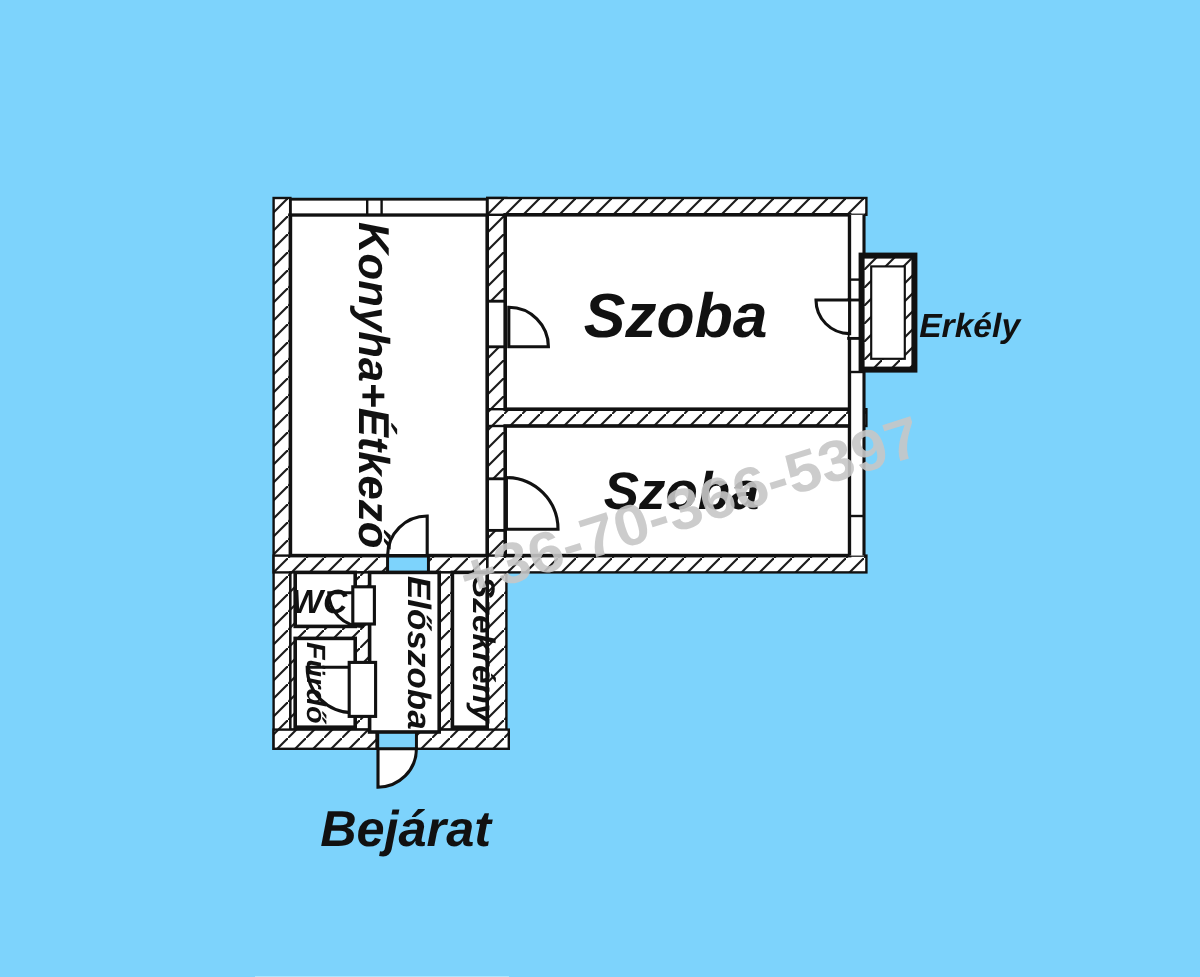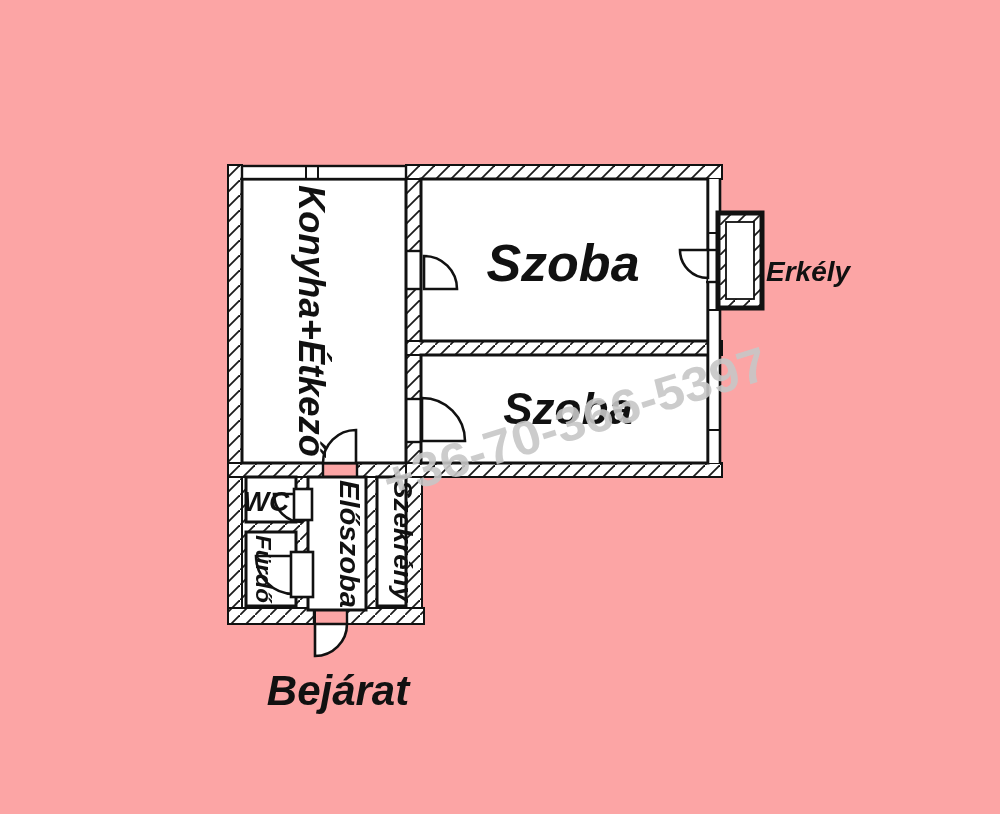--- a/index.html
+++ b/index.html
@@ -1,16 +1,16 @@
 <!DOCTYPE html>
 <html><head>
 <meta charset="utf-8">
 <style>
   html,body{margin:0;padding:0;background:#ffffff;}
-  #stage{position:relative;width:1000px;height:814px;background:#fca5a5;overflow:hidden;
+  #stage{position:relative;width:1000px;height:814px;background:#7dd3fc;overflow:hidden;
          font-family:"Liberation Sans","DejaVu Sans",sans-serif;}
   svg{position:absolute;left:0;top:0;}
   text{font-family:"Liberation Sans","DejaVu Sans",sans-serif;}
   .room-label{font-weight:bold;font-style:italic;fill:#111111;}
   .wm{font-weight:bold;font-style:normal;}
 </style>
 </head>
 <body>
 
 <div id="stage">

